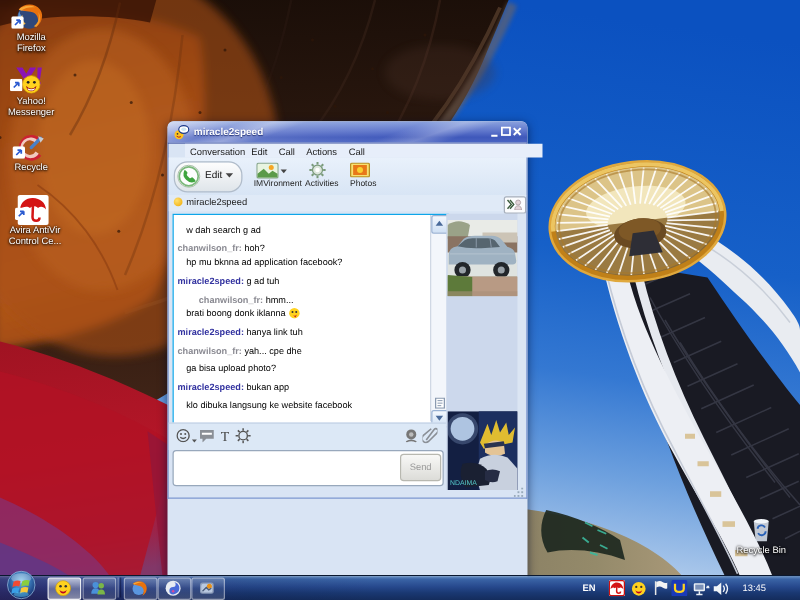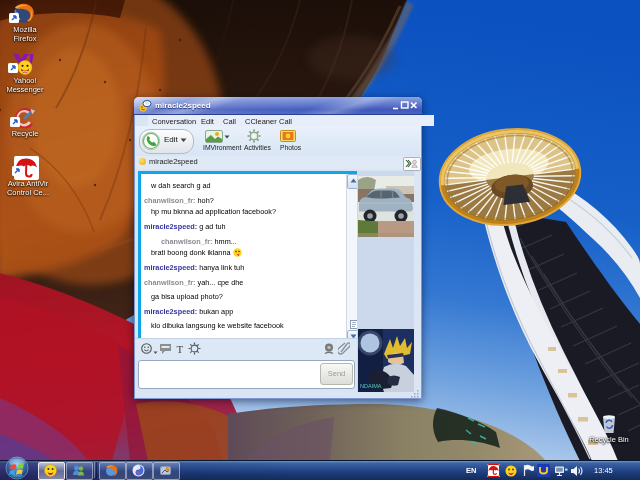--- a/index.html
+++ b/index.html
@@ -187,21 +187,21 @@
       <path d="M3,7 L7,3 M7,3 h-3 M7,3 v3" stroke="#2a5ad0" stroke-width="1.4" fill="none"></path>
     </svg>
 
 <svg class="abs" style="left:602px;top:414px" width="14" height="20" viewBox="0 0 14 20">
 <path d="M1,3 L13,3 L11.5,19 L2.5,19 Z" fill="#dfe8f2" opacity="0.85"></path>
 <ellipse cx="7" cy="3" rx="6" ry="1.8" fill="#f2f6fa"></ellipse>
 <path d="M4,9 a3.2,3.2 0 0 1 6,-1 M10.5,11 a3.2,3.2 0 0 1 -6,1.5" stroke="#2a62b8" stroke-width="1.5" fill="none"></path>
 </svg>
 <div class="lbl" style="left:578px;top:436px;width:62px">Recycle Bin</div>
 
-<div class="abs" id="win" style="left:134px;top:97px;width:288px;height:302px;border-radius:5px 5px 2px 2px;background:#d9e4f4;box-shadow:0 2px 8px rgba(0,10,40,.55)">
+<div class="abs" id="win" style="left:134px;top:97px;width:288px;height:384px;border-radius:5px 5px 2px 2px;background:#d9e4f4;box-shadow:0 2px 8px rgba(0,10,40,.55)">
 <div class="abs" style="left:0;top:17px;width:1px;height:285px;background:#7e97cf"></div>
 <div class="abs" style="left:287px;top:17px;width:1px;height:285px;background:#7e97cf"></div>
 <div class="abs" style="left:0;top:301px;width:288px;height:1px;background:#7e97cf"></div>
 
 <div class="abs" style="left:0;top:0;width:288px;height:17px;border-radius:5px 5px 0 0;background:linear-gradient(90deg,rgba(255,255,255,.26) 0%,rgba(255,255,255,.08) 40%,rgba(255,255,255,0) 70%),linear-gradient(160deg,rgba(255,255,255,.55) 0%,rgba(255,255,255,0) 18%,rgba(255,255,255,.30) 26%,rgba(255,255,255,0) 34%,rgba(255,255,255,0) 62%,rgba(255,255,255,.25) 72%,rgba(255,255,255,0) 80%),linear-gradient(180deg,#8ba2de 0%,#6077cc 45%,#3f58bb 75%,#4a64c2 100%);border-bottom:1px solid #2b3f95"></div>
 <svg class="abs" style="left:5px;top:2px" width="13" height="13" viewBox="0 0 13 13">
 <circle cx="4.2" cy="8.8" r="3.6" fill="#ffc31e"></circle>
 <circle cx="3" cy="8" r="0.7" fill="#333"></circle>
 <path d="M2.3,10 q1.8,1.4 3.4,0.3" stroke="#a22" stroke-width="0.8" fill="none"></path>
 <ellipse cx="8" cy="4.6" rx="4" ry="3.1" fill="#fff" stroke="#1c3a8a" stroke-width="0.9"></ellipse>
@@ -212,21 +212,21 @@
 <svg class="abs" style="left:258px;top:4px" width="26" height="9" viewBox="0 0 26 9">
 <path d="M1,7.5 h5" stroke="#fff" stroke-width="1.6"></path>
 <rect x="9.5" y="1" width="6.5" height="6" fill="none" stroke="#fff" stroke-width="1.4"></rect>
 <path d="M19,1.5 l5.5,5.5 M24.5,1.5 l-5.5,5.5" stroke="#fff" stroke-width="1.6"></path>
 </svg>
 
 <div class="abs" style="left:14px;top:18px;width:286px;height:11px;background:#e7eefa;font-size:7.5px;color:#1a1a1a">
 <span class="abs" style="left:4px;top:1.5px">Conversation</span>
 <span class="abs" style="left:53px;top:1.5px">Edit</span>
 <span class="abs" style="left:75px;top:1.5px">Call</span>
-<span class="abs" style="left:97px;top:1.5px">CCleaner</span>
+<span class="abs" style="left:97px;top:1.5px">Actions</span>
 <span class="abs" style="left:131px;top:1.5px">Call</span>
 </div>
 
 <div class="abs" style="left:1px;top:29px;width:286px;height:30px;background:linear-gradient(#e9f1fb,#d8e5f5);border-bottom:1px solid #c2d1e6"></div>
 <div class="abs" style="left:5px;top:32px;width:53px;height:23px;border-radius:11px;background:linear-gradient(#fdfdfd,#dfe5ea);border:1px solid #b0bcca"></div>
 <svg class="abs" style="left:7px;top:33.5px" width="20" height="20" viewBox="0 0 20 20">
 <circle cx="10" cy="10" r="8.8" fill="#fdfefd" stroke="#aabfaa" stroke-width="0.8"></circle>
 <circle cx="10" cy="10" r="7.6" fill="none" stroke="#64ac64" stroke-width="1.4" opacity="0.85"></circle>
 <path d="M6.3,5.8 q-1.7,3.7 1.6,7 q3.3,3.3 7,1.6 q0.9,-0.5 0.2,-1.5 l-1.7,-1.7 q-0.7,-0.7 -1.5,0 q-0.7,0.7 -1.5,-0.1 l-1.6,-1.6 q-0.8,-0.8 -0.1,-1.5 q0.7,-0.8 0,-1.5 l-1.2,-1.2 q-0.9,-0.7 -1.2,0.5 z" fill="#3fa53f"></path>
 </svg>
@@ -261,21 +261,21 @@
 <div class="abs" style="left:1px;top:59px;width:286px;height:13px;background:#e0eaf7"></div>
 <div class="abs" style="left:5px;top:61px;width:7px;height:7px;border-radius:50%;background:radial-gradient(circle at 35% 35%,#ffe070,#f0a800)"></div>
 <div class="abs" style="left:15px;top:60px;font-size:7.5px;color:#222">miracle2speed</div>
 <div class="abs" style="left:269px;top:60px;width:16px;height:12px;border:1px solid #a8b0bc;border-radius:2px;background:#fbfcfe"></div>
 <svg class="abs" style="left:271px;top:62px" width="13" height="9" viewBox="0 0 13 9">
 <path d="M1,1 l3,3.5 -3,3.5 M3,1 l3,3.5 -3,3.5" stroke="#3a5a3a" stroke-width="1.1" fill="none"></path>
 <circle cx="9.5" cy="3" r="2" fill="#e3d3d8" stroke="#9a8a90" stroke-width="0.5"></circle>
 <path d="M6.8,9 q0,-3.4 2.7,-3.4 q2.7,0 2.7,3.4 z" fill="#e3d3d8" stroke="#9a8a90" stroke-width="0.5"></path>
 </svg>
 
-<div class="abs" style="left:4px;top:74px;width:219px;height:167px;background:#fff;border:3px solid #0ea5e9">
+<div class="abs" style="left:4px;top:74px;width:219px;height:167px;background:#fff;border:1px solid #0ea5e9">
 <div class="abs" style="right:0;top:0;width:13px;height:165px;background:#f3f6fb;border-left:1px solid #d0d8e4">
 <div class="abs" style="left:0;top:0;width:12px;height:13px;background:linear-gradient(#f4f8fe,#cfe0f4);border:1px solid #9ab2d4;border-radius:2px"></div>
 <svg class="abs" style="left:3px;top:4px" width="7" height="5" viewBox="0 0 7 5">
             <path d="M3.5,0.5 L6.5,4.5 H0.5 Z" fill="#4a6a9a"></path>
           </svg>
 <svg class="abs" style="left:2.5px;top:146px" width="8" height="9" viewBox="0 0 8 9">
             <rect x="0.5" y="0.5" width="7" height="8" fill="#fff" stroke="#8a9ab0"></rect>
             <path d="M2,2.5 h4 M2,4.5 h4 M2,6.5 h3" stroke="#8a9ab0" stroke-width="0.8"></path>
           </svg>
 <div class="abs" style="left:0;top:156px;width:12px;height:12px;background:linear-gradient(#f4f8fe,#cfe0f4);border:1px solid #9ab2d4;border-radius:2px"></div>

